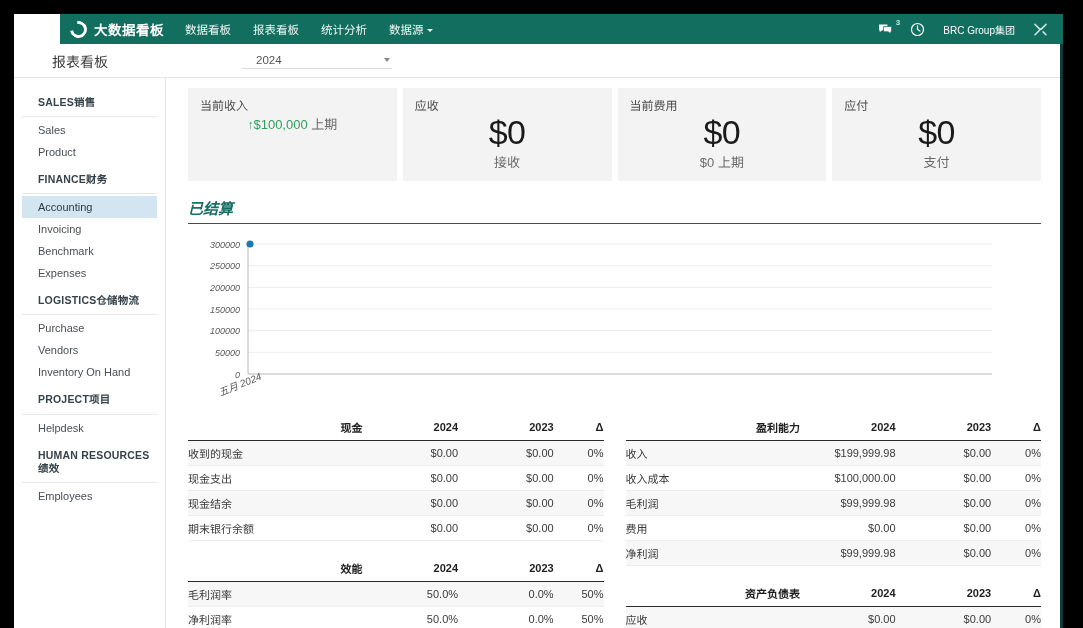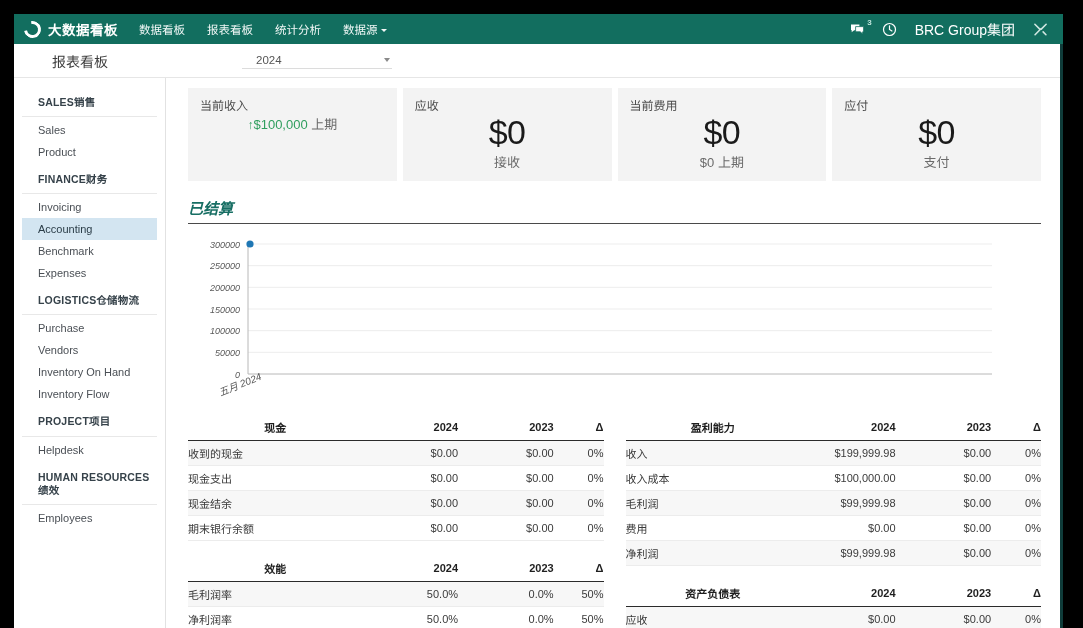--- a/index.html
+++ b/index.html
@@ -20,20 +20,21 @@
 
   
   .navbar {
     height: 30px;
     background: #126e5f;
     display: flex;
     align-items: center;
     padding: 0 6px 0 8px;
     color: #ffffff;
     position: relative;
+    margin-left: 46px;
   }
   .brand {
     display: flex;
     align-items: center;
     gap: 7px;
     padding: 0 10px 0 2px;
   }
   .logo-ring {
     width: 17px; height: 17px;
     border: 3px solid #ffffff;
@@ -82,21 +83,21 @@
   }
   .badge {
     position: absolute;
     top: 0px; right: 0px;
     font-size: 8px;
     color: #bfe6dd;
     font-weight: bold;
     line-height: 1;
   }
   .org-name {
-    font-size: 14px;
+    font-size: 10px;
     padding: 0 8px;
     white-space: nowrap;
     color: #ffffff;
     cursor: pointer;
   }
 
   
   .subheader {
     height: 34px;
     background: #ffffff;
@@ -229,21 +230,21 @@
   table.rpt + table.rpt { margin-top: 16px; }
   table.rpt th {
     font-size: 11px;
     font-weight: bold;
     color: #1f1f1f;
     padding: 3px 0 5px 0;
     border-bottom: 1.5px solid #2b2b2b;
     text-align: right;
     white-space: nowrap;
   }
-  table.rpt th.lbl { text-align: center; }
+  table.rpt th.lbl { text-align: right; }
   table.rpt td {
     font-size: 11px;
     color: #3a3a3a;
     padding: 4px 0;
     text-align: right;
     border-bottom: 1px solid #ececec;
     white-space: nowrap;
   }
   table.rpt td.lbl { text-align: left; }
   table.rpt tr:nth-child(odd) td { background: #f7f7f7; }
@@ -312,32 +313,31 @@
     <div class="sidebar">
 
       <div class="side-group">
         <div class="side-head">SALES销售</div>
         <div class="side-item">Sales</div>
         <div class="side-item">Product</div>
       </div>
 
       <div class="side-group">
         <div class="side-head">FINANCE财务</div>
+        <div class="side-item active">Accounting</div>
         <div class="side-item">Invoicing</div>
-        <div class="side-item active">Accounting</div>
         <div class="side-item">Benchmark</div>
         <div class="side-item">Expenses</div>
       </div>
 
       <div class="side-group">
         <div class="side-head">LOGISTICS仓储物流</div>
         <div class="side-item">Purchase</div>
         <div class="side-item">Vendors</div>
         <div class="side-item">Inventory On Hand</div>
-        <div class="side-item">Inventory Flow</div>
       </div>
 
       <div class="side-group">
         <div class="side-head">PROJECT项目</div>
         <div class="side-item">Helpdesk</div>
       </div>
 
       <div class="side-group">
         <div class="side-head">HUMAN RESOURCES绩效</div>
         <div class="side-item">Employees</div>

